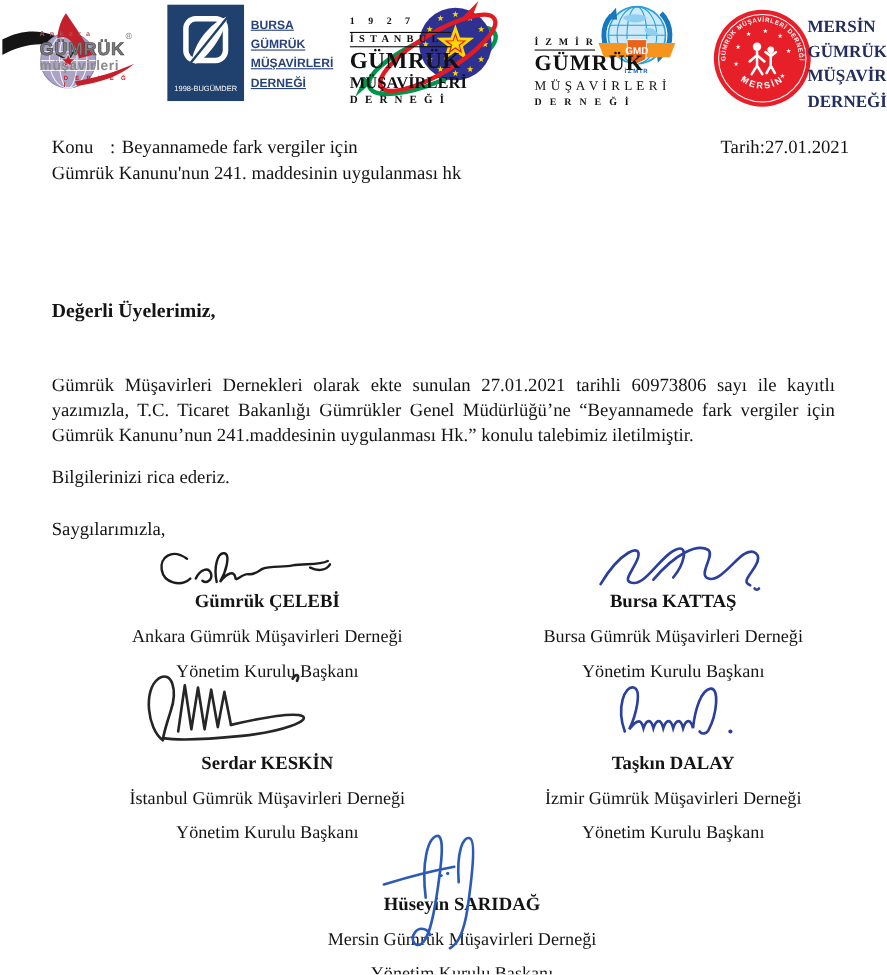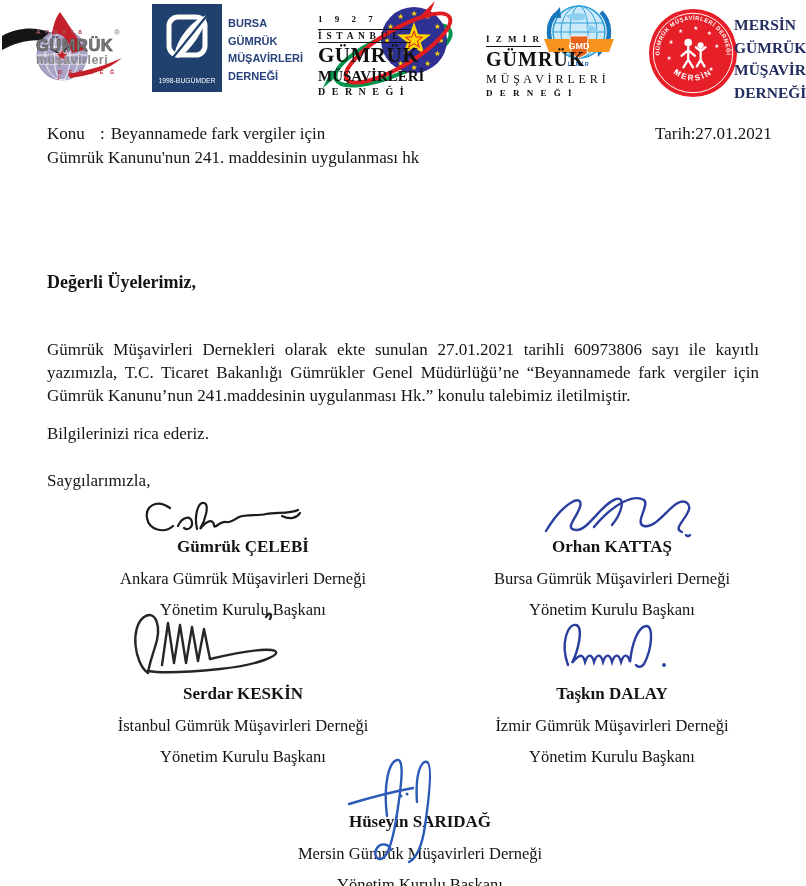--- a/index.html
+++ b/index.html
@@ -13,21 +13,21 @@
   
   .ank-text{position:absolute;left:34px;top:20px;width:86px;font-family:"Liberation Sans",sans-serif;}
   .ank-row1{display:flex;align-items:flex-start;}
   .ank-city{font-size:6.5px;letter-spacing:1.5px;color:#a85555;font-weight:bold;}
   .ank-reg{font-size:8px;color:#777;margin-left:auto;margin-right:2px;}
   .ank-main{font-size:16.5px;font-weight:bold;color:#7d7d7d;-webkit-text-stroke:.6px #4a4a4a;letter-spacing:.5px;line-height:17px;}
   .ank-mid{font-size:12.5px;font-weight:700;color:#8a8a8a;line-height:13px;letter-spacing:.5px;}
   .ank-bottom{font-size:5.5px;letter-spacing:2.5px;color:#c4202b;margin:2px 0 0 22px;font-weight:bold;}
   
   .bursa-text{position:absolute;left:76px;top:11px;font-family:"Liberation Sans",sans-serif;
-              color:#28427c;font-weight:bold;font-size:11px;line-height:17.5px;}
+              color:#28427c;font-weight:bold;font-size:11px;line-height:17.5px;text-decoration:underline;}
   
   .ist-text{position:absolute;left:0;top:14px;width:92px;z-index:2;color:#111;}
   .ist-year{font-size:9px;font-weight:bold;letter-spacing:5px;border-bottom:1.5px solid #111;padding-bottom:5px;}
   .ist-city{font-size:9.5px;font-weight:bold;letter-spacing:1.2px;border-bottom:1.5px solid #111;padding:1px 0;}
   .ist-l1{font-size:21px;font-weight:bold;letter-spacing:.5px;line-height:24px;}
   .ist-l2{font-size:15px;font-weight:bold;line-height:18px;}
   .ist-l3{font-size:10px;font-weight:bold;letter-spacing:2px;line-height:13px;}
   
   .izm-text{position:absolute;left:0;top:26px;width:128px;z-index:2;color:#111;}
   .izm-city{font-size:9px;font-weight:bold;letter-spacing:2px;border-bottom:1px solid #111;display:inline-block;padding-bottom:2px;}
@@ -234,21 +234,21 @@
   </div>
 
   <div class="sig-block" style="left:432px;top:537px;">
     <svg class="sig-ink" style="left:106px;top:-46px;" width="165" height="47" viewBox="0 0 165 47">
       <g stroke="#2b3f9e" stroke-width="2.4" fill="none" stroke-linecap="round">
         <path d="M8,40 C26,10 46,2 42,16 C38,28 26,38 38,39 C50,40 64,12 78,8 C88,5 84,22 74,34"></path>
         <path d="M56,36 C76,12 96,3 106,9 C112,14 96,32 106,35 C116,38 128,20 138,13 C147,7 155,13 149,23 C144,32 136,38 144,41"></path>
         <path d="M148,44 C149,45.5 151,45.5 152,44"></path>
       </g>
     </svg>
-    <div class="sig-name">Orhan KATTAŞ</div>
+    <div class="sig-name">Bursa KATTAŞ</div>
     <div class="sig-org">Bursa Gümrük Müşavirleri Derneği</div>
     <div class="sig-role">Yönetim Kurulu Başkanı</div>
   </div>
 
   <div class="sig-block" style="left:63px;top:684px;">
     <svg class="sig-ink" style="left:55px;top:-77px;" width="172" height="74" viewBox="0 0 172 74">
       <g stroke="#262626" stroke-width="2.4" fill="none" stroke-linecap="round" stroke-linejoin="round">
         <path d="M30,66 C16,56 12,20 26,10 C38,2 44,20 37,40 C34,50 31,58 30,66"></path>
         <path d="M44,58 L50,16 L56,56 L62,18 L68,56 L74,20 L80,54 L86,22 L92,52"></path>
         <path d="M92,52 C118,46 148,40 157,44 C164,48 140,58 102,62 C72,65 42,66 30,64"></path>

